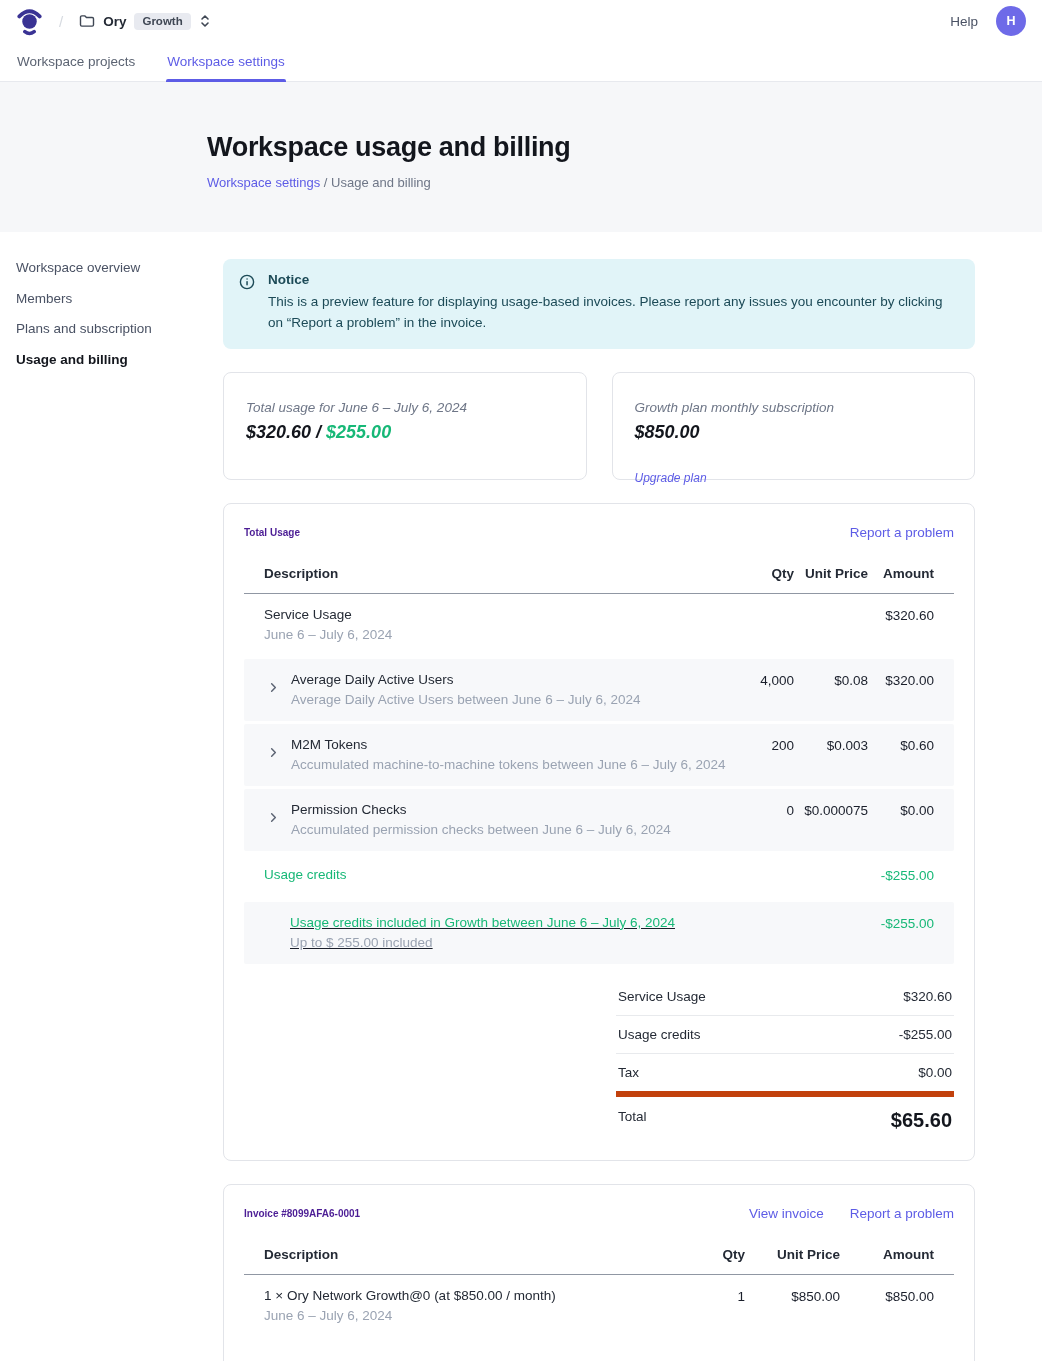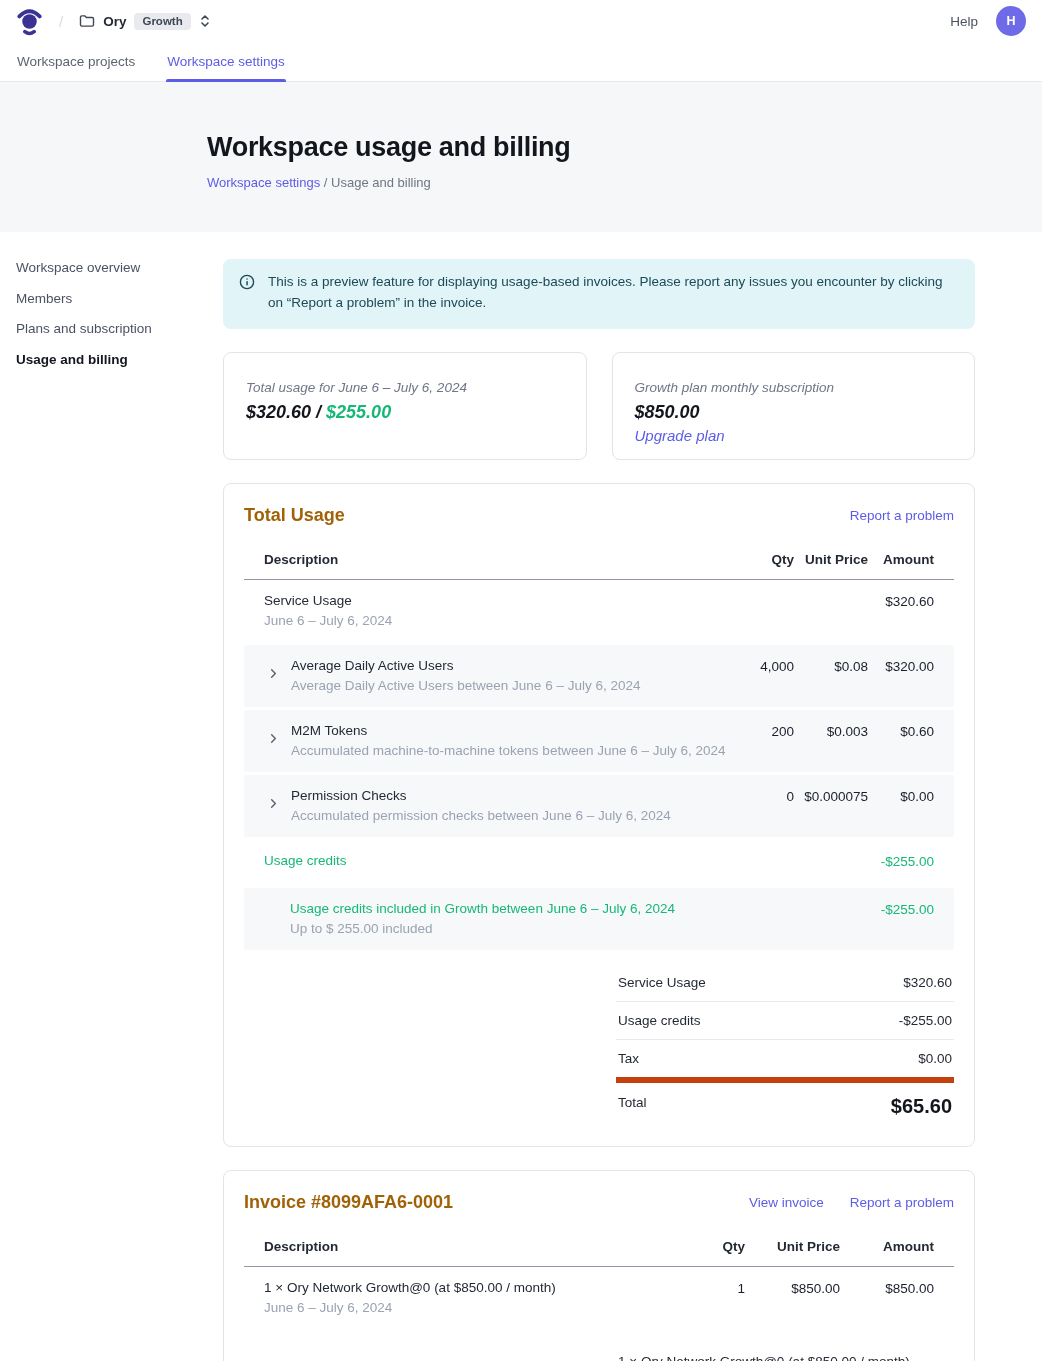--- a/index.html
+++ b/index.html
@@ -89,29 +89,29 @@
 
   
   .cards-row { display: flex; gap: 25px; margin-top: 23px; font-style: italic; }
   .mini-card {
     flex: 1; border: 1px solid #e2e4e9; border-radius: 8px;
     padding: 27px 22px; height: 108px; background: #fff;
   }
   .mini-label { color: #6e7687; font-size: 13.5px; margin-bottom: 7px; }
   .mini-value { font-size: 18px; font-weight: 600; color: #13161d; }
   .mini-value .accent { color: #17b877; }
-  .mini-link { display: inline-block; margin-top: 4px; font-size: 15px; color: #5d5ce6; text-align: center; }
+  .mini-link { display: inline-block; margin-top: 28px; font-size: 12px; color: #5d5ce6; text-align: center; }
 
   
   .big-card {
     border: 1px solid #e2e4e9; border-radius: 8px;
     margin-top: 23px; padding: 21px 20px 24px; background: #fff;
   }
   .big-card-head { display: flex; align-items: center; padding: 0 0 6px; }
-  .big-card-title { font-size: 18px; font-weight: 700; color: #a16207; flex: 1; }
+  .big-card-title { font-size: 10px; font-weight: 700; color: #4c1d95; flex: 1; }
   .head-link { font-size: 13.5px; color: #5d5ce6; margin-left: 26px; }
 
   .table { margin-top: 10px; }
   .thead {
     display: flex; align-items: center;
     padding: 10px 20px 12px;
     border-bottom: 1.5px solid #9097a3;
     font-weight: 700; font-size: 13.5px; color: #242a35;
   }
   .c-desc { flex: 1; }
@@ -127,21 +127,21 @@
   .row-title { color: #242a35; }
   .row-sub { color: #9aa3b2; margin-top: 5px; font-size: 13.5px; }
   .chev-btn {
     width: 18px; height: 18px; margin: 7px 9px 0 0;
     background: none; border: none; cursor: pointer;
     display: flex; align-items: center; justify-content: center; flex-shrink: 0;
     color: #5b6372;
   }
   .cell-num { padding-top: 1px; }
   .green { color: #17b877 !important; }
-  .credit-sub-indent { padding-left: 26px; }
+  .credit-sub-indent { padding-left: 26px; text-decoration: underline; }
 
   
   .summary { width: 338px; margin: 14px 0 0 auto; padding-right: 0; }
   .sum-row {
     display: flex; align-items: center; justify-content: space-between;
     padding: 11px 2px; border-bottom: 1px solid #e8eaed;
     font-size: 13.5px; color: #242a35;
   }
   .sum-row.last { border-bottom: 6px solid #c2410c; }
   .sum-total {
@@ -211,20 +211,21 @@
 
     <div class="notice">
       <span class="notice-icon">
         <svg width="16" height="16" viewBox="0 0 16 16" fill="none">
           <circle cx="8" cy="8" r="6.6" stroke="#1c4a57" stroke-width="1.4"></circle>
           <rect x="7.3" y="7" width="1.5" height="4.4" rx="0.7" fill="#1c4a57"></rect>
           <rect x="7.3" y="4.2" width="1.5" height="1.5" rx="0.7" fill="#1c4a57"></rect>
         </svg>
       </span>
       <div>
+        <div class="notice-title">Notice</div>
         <div class="notice-body">This is a preview feature for displaying usage-based invoices. Please report any issues you encounter by clicking on “Report a problem” in the invoice.</div>
       </div>
     </div>
 
     <div class="cards-row">
       <div class="mini-card">
         <div class="mini-label">Total usage for June 6 – July 6, 2024</div>
         <div class="mini-value"><span>$320.60 / </span><span class="accent">$255.00</span></div>
       </div>
       <div class="mini-card">

